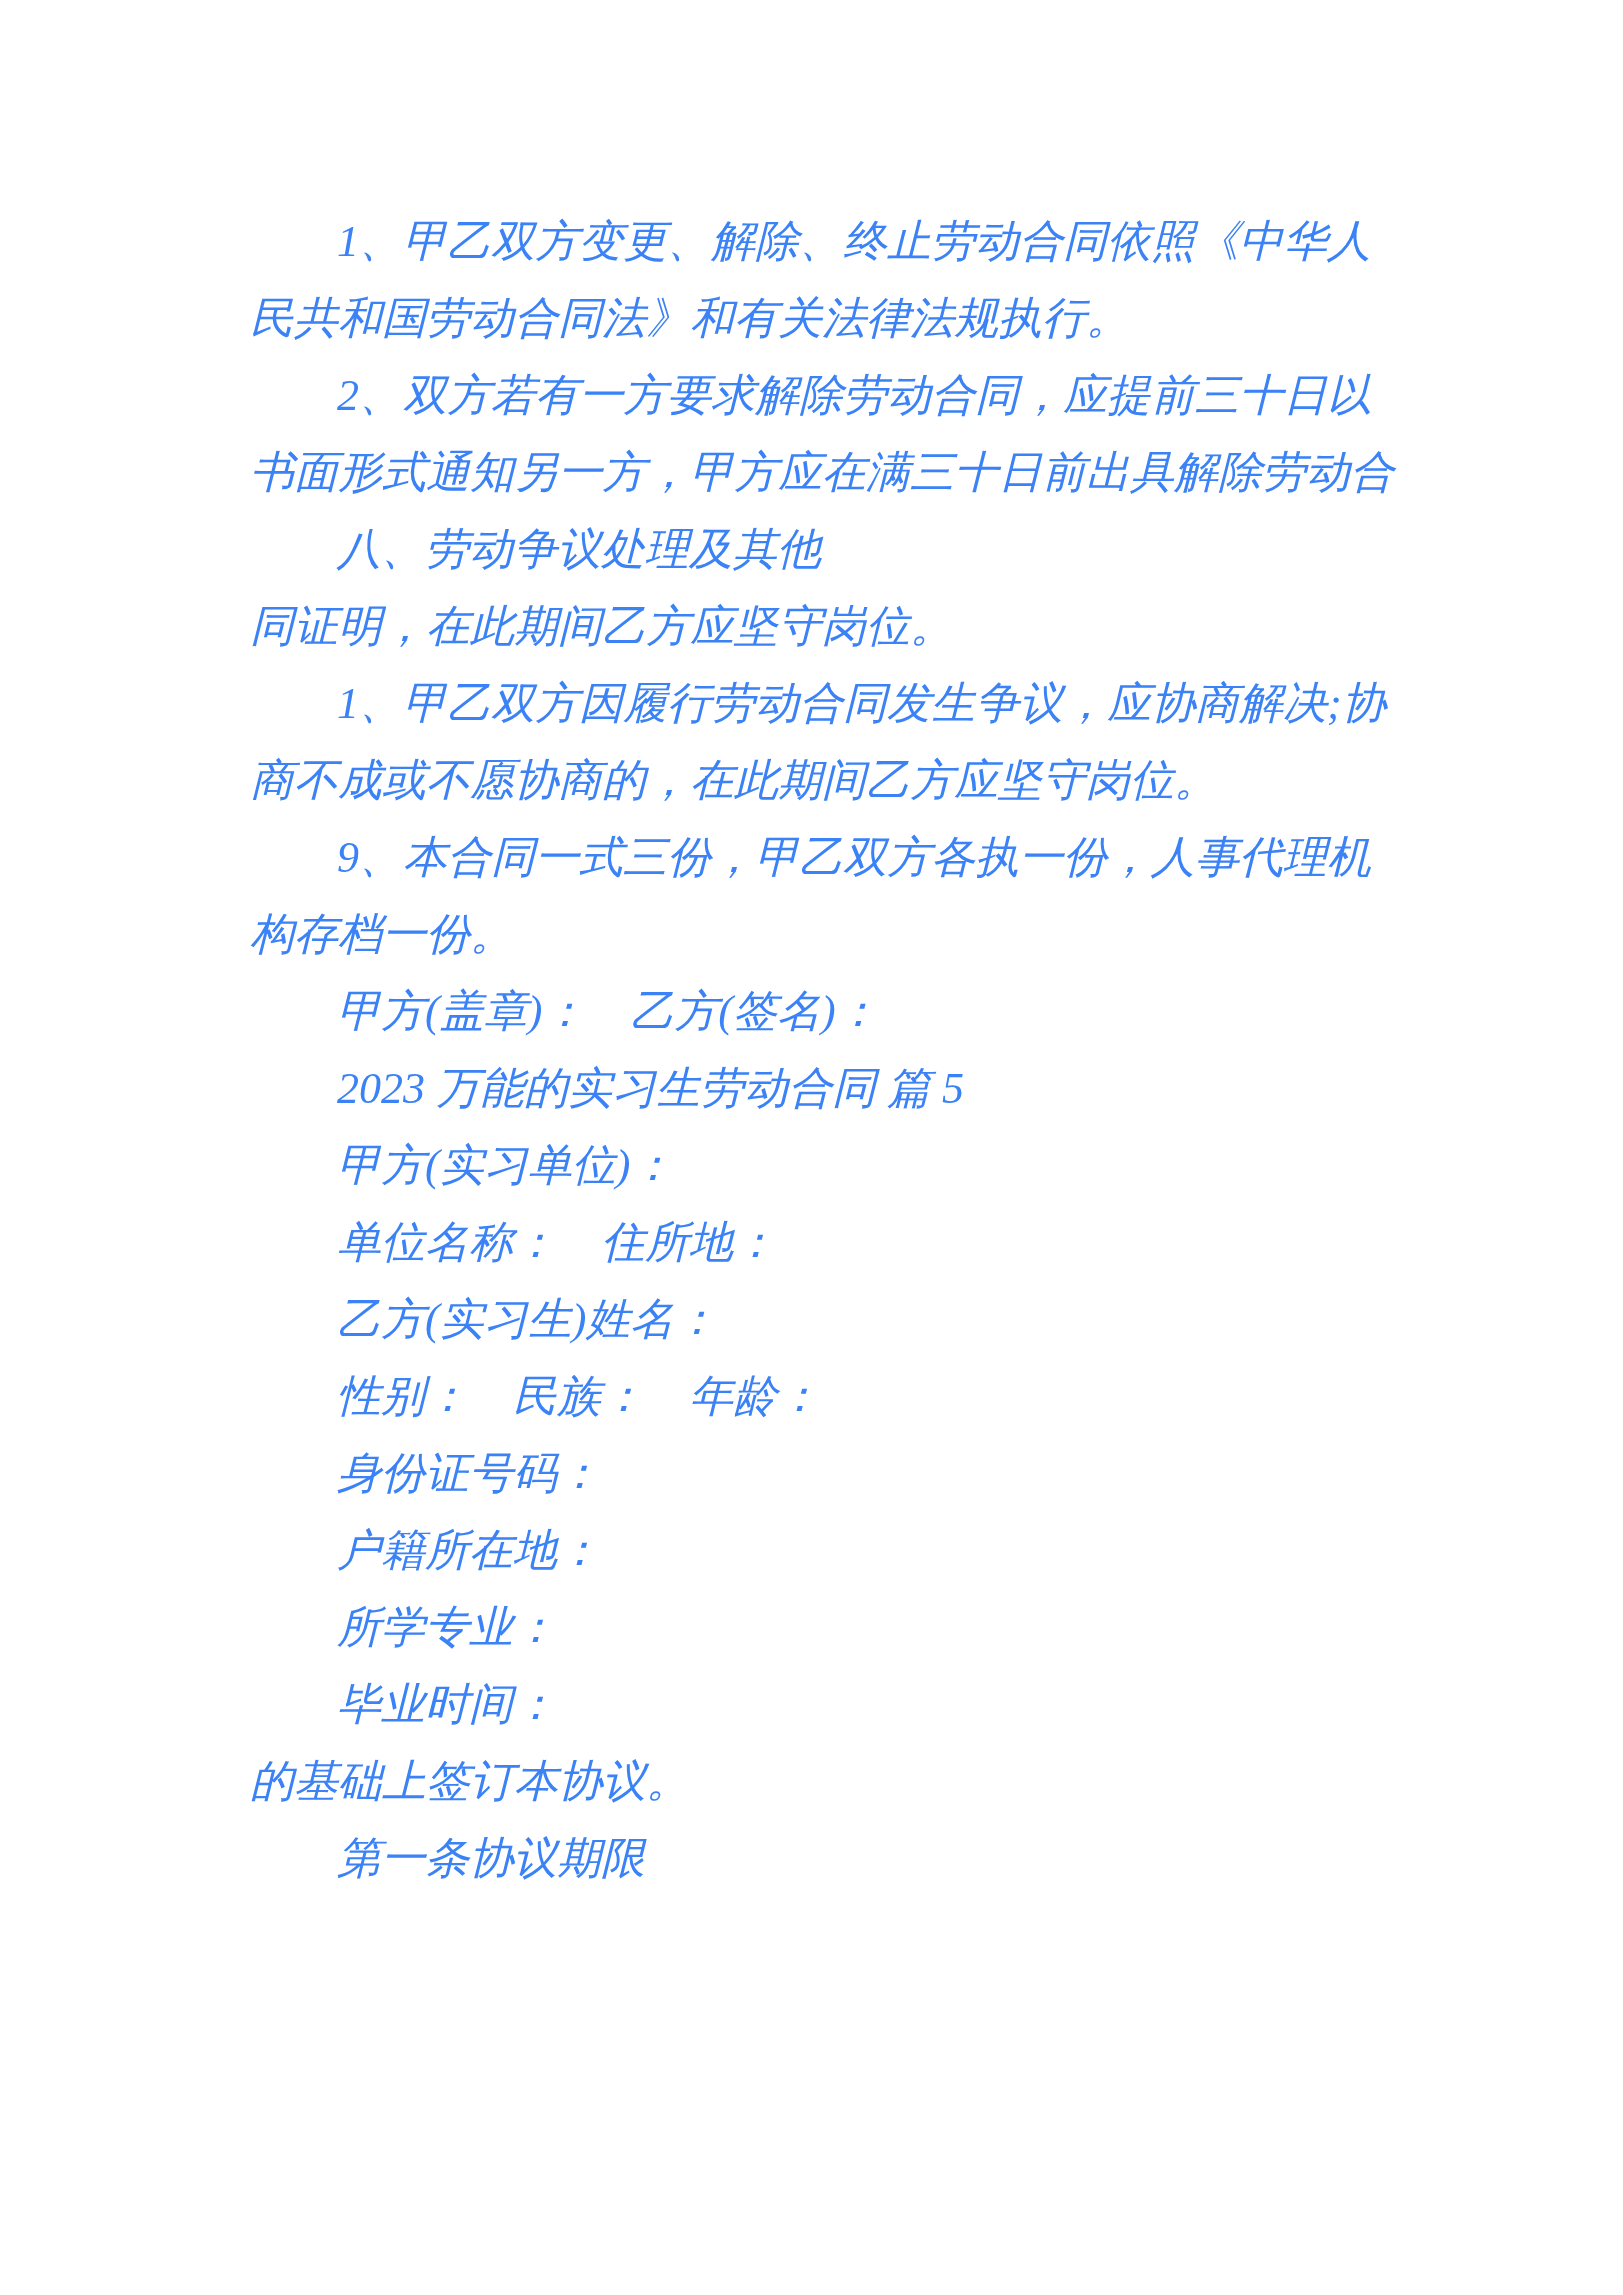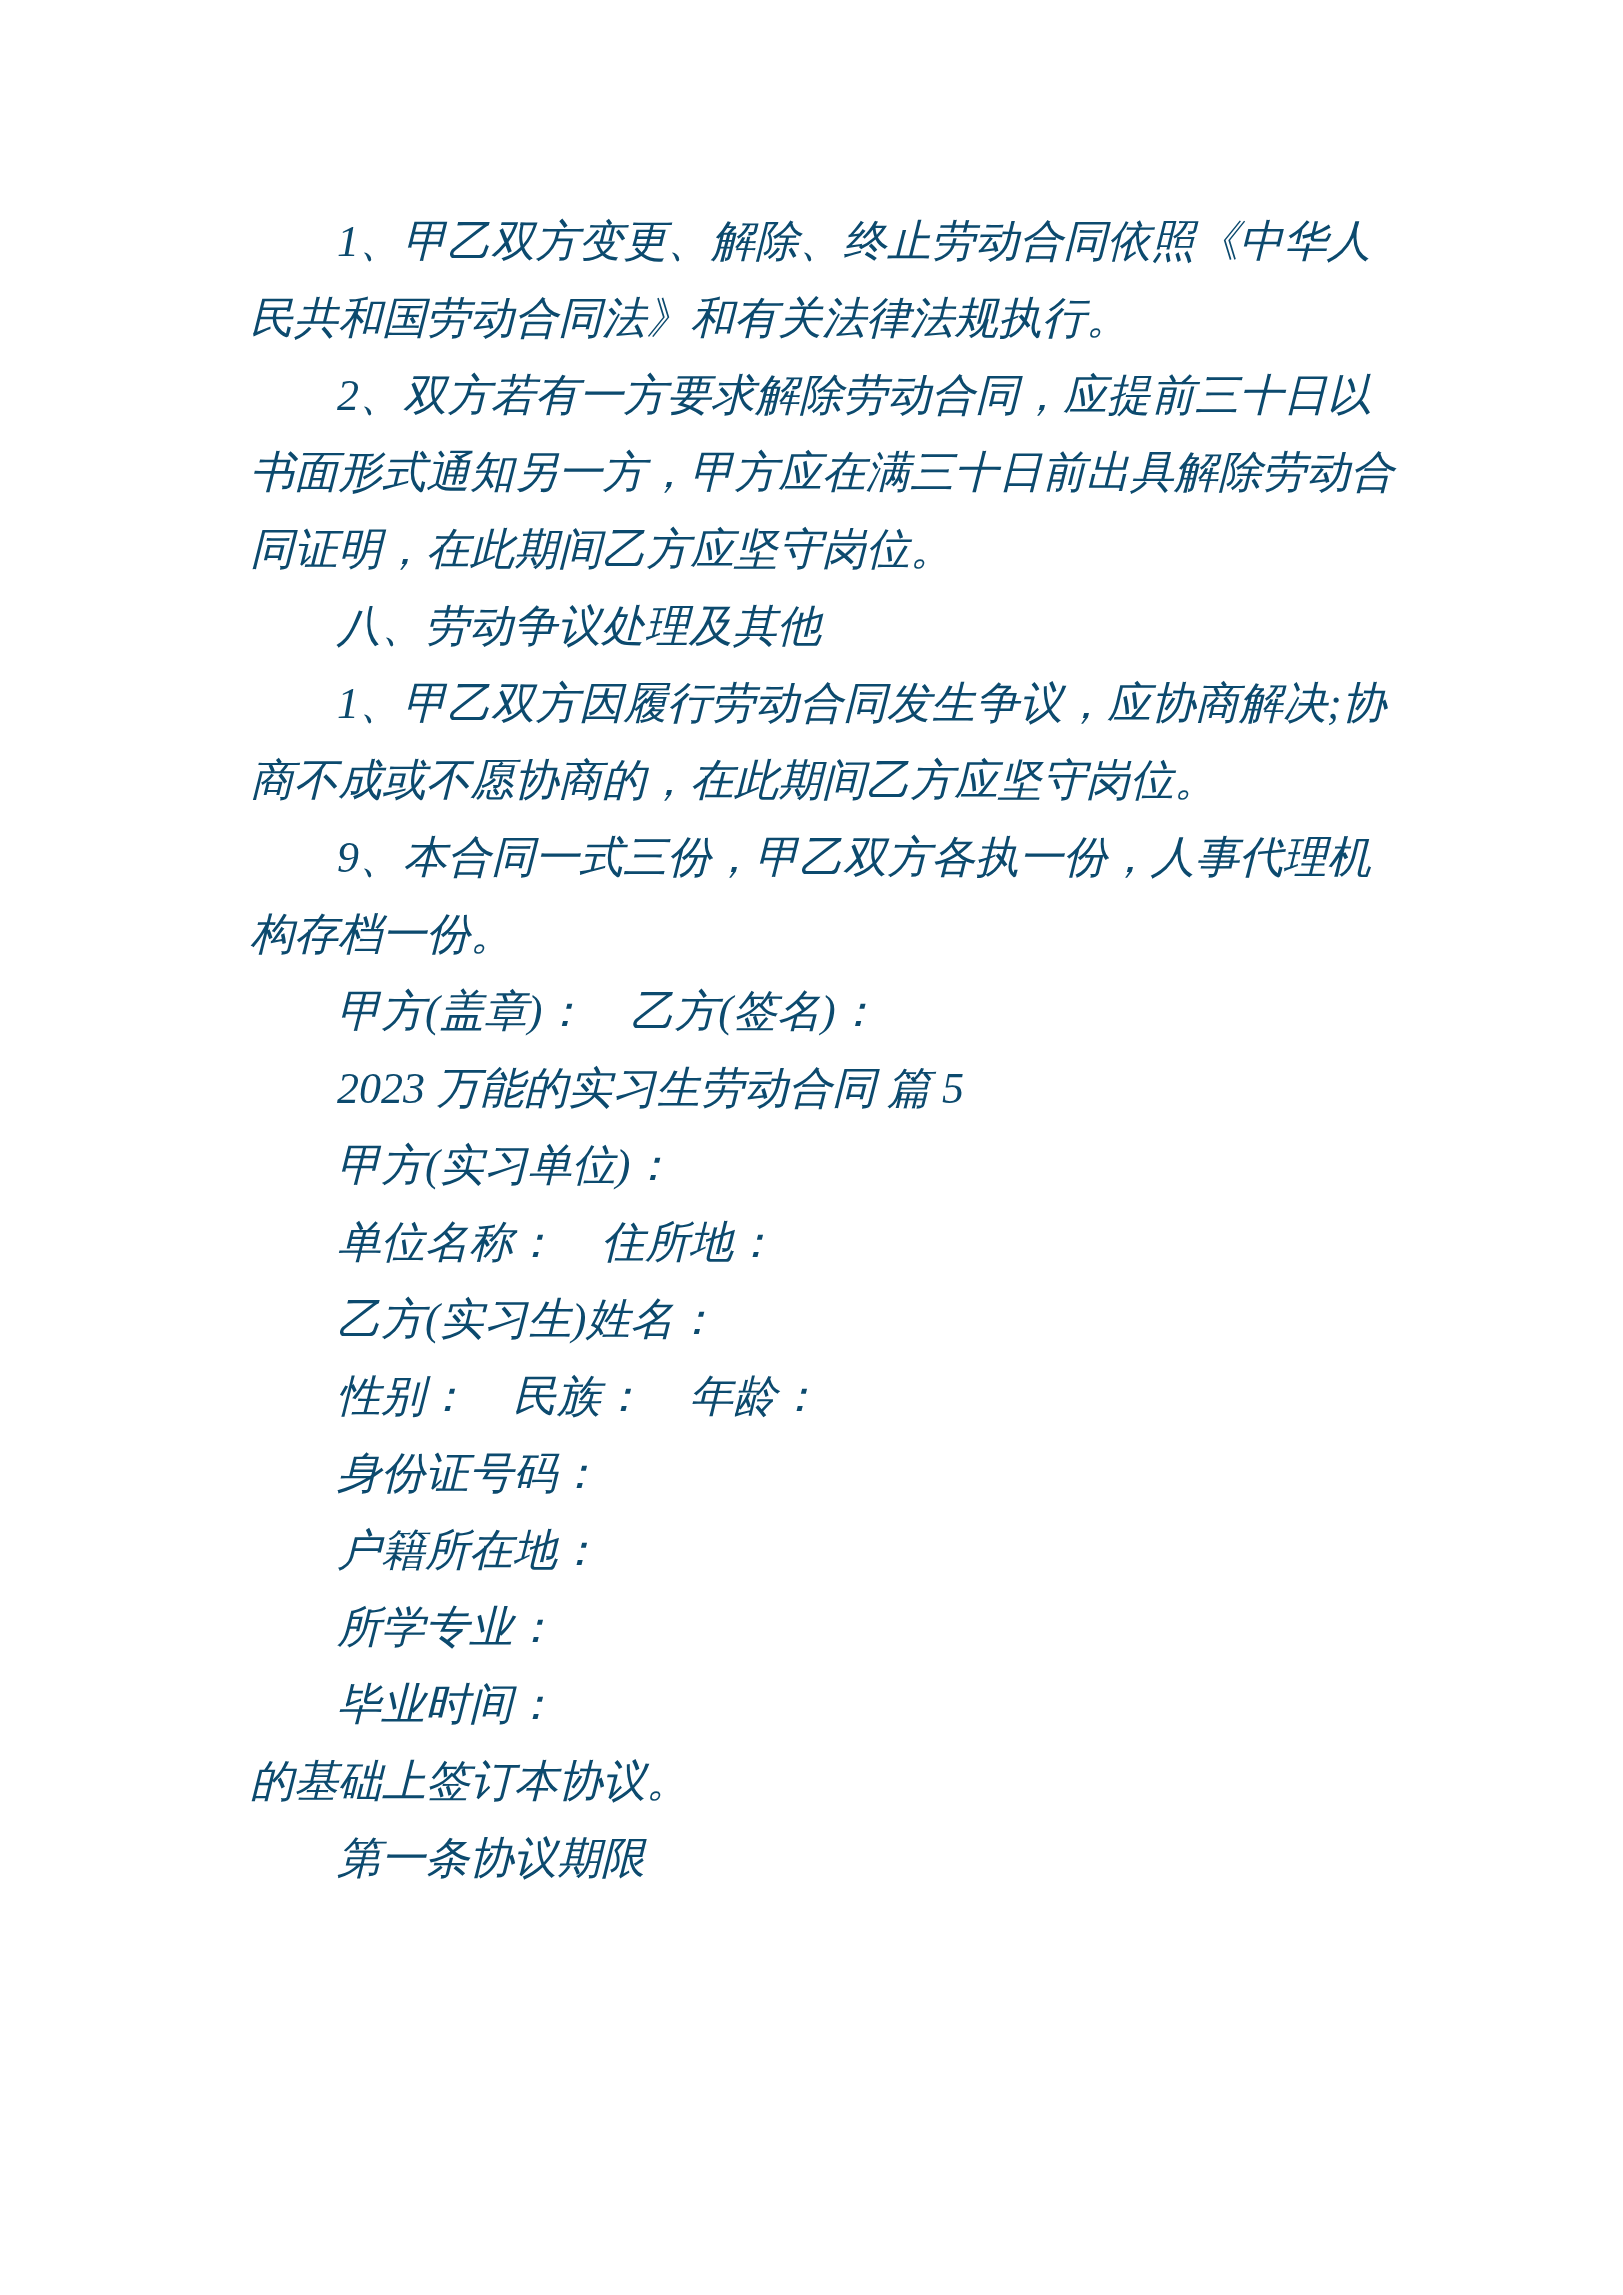--- a/index.html
+++ b/index.html
@@ -19,21 +19,21 @@
     width: 1623px;
     height: 2295px;
     background: #ffffff;
     overflow: hidden;
   }
   .doc-body {
     position: absolute;
     left: 250px;
     top: 203px;
     width: 1153px;
-    color: #0c4a6e;
+    color: #3b82f6;
     font-size: 44px;
     line-height: 77px;
     font-style: italic; 
     font-weight: 400;
   }
   .text-line {
     height: 77px;
     white-space: pre;
     letter-spacing: 0px;
   }
@@ -43,22 +43,22 @@
 </style>
 </head>
 <body>
 
 <div class="page">
   <div class="doc-body">
       <div class="text-line indent">1、甲乙双方变更、解除、终止劳动合同依照《中华人</div>
       <div class="text-line">民共和国劳动合同法》和有关法律法规执行。</div>
       <div class="text-line indent">2、双方若有一方要求解除劳动合同，应提前三十日以</div>
       <div class="text-line">书面形式通知另一方，甲方应在满三十日前出具解除劳动合</div>
+      <div class="text-line indent">八、劳动争议处理及其他</div>
       <div class="text-line">同证明，在此期间乙方应坚守岗位。</div>
-      <div class="text-line indent">八、劳动争议处理及其他</div>
       <div class="text-line indent">1、甲乙双方因履行劳动合同发生争议，应协商解决;协</div>
       <div class="text-line">商不成或不愿协商的，在此期间乙方应坚守岗位。</div>
       <div class="text-line indent">9、本合同一式三份，甲乙双方各执一份，人事代理机</div>
       <div class="text-line">构存档一份。</div>
       <div class="text-line indent">甲方(盖章)：　乙方(签名)：</div>
       <div class="text-line indent">2023 万能的实习生劳动合同 篇 5</div>
       <div class="text-line indent">甲方(实习单位)：</div>
       <div class="text-line indent">单位名称：　住所地：</div>
       <div class="text-line indent">乙方(实习生)姓名：</div>
       <div class="text-line indent">性别：　民族：　年龄：</div>

